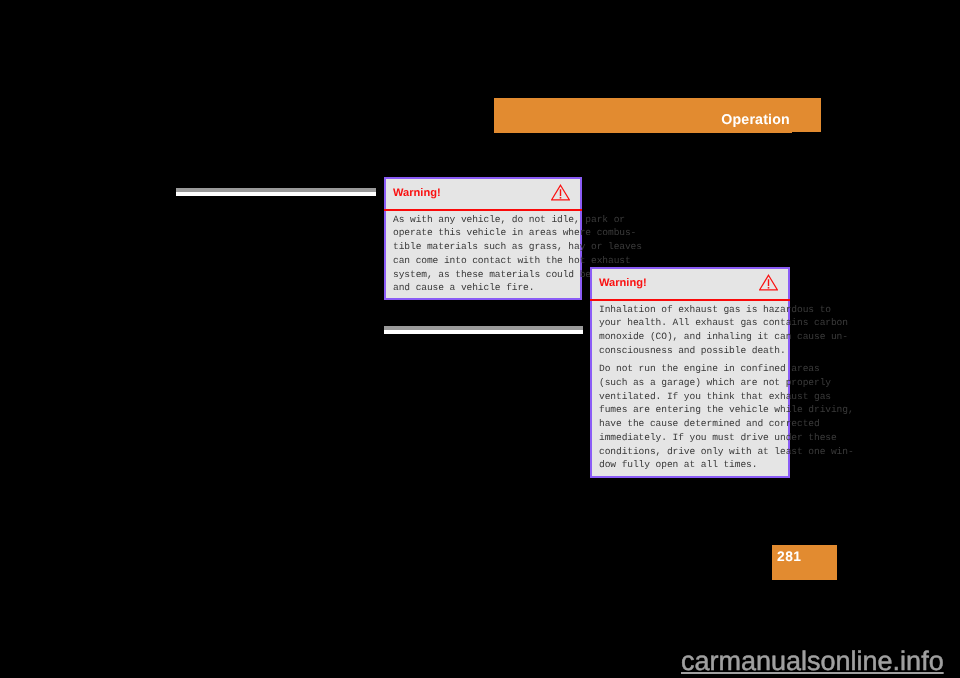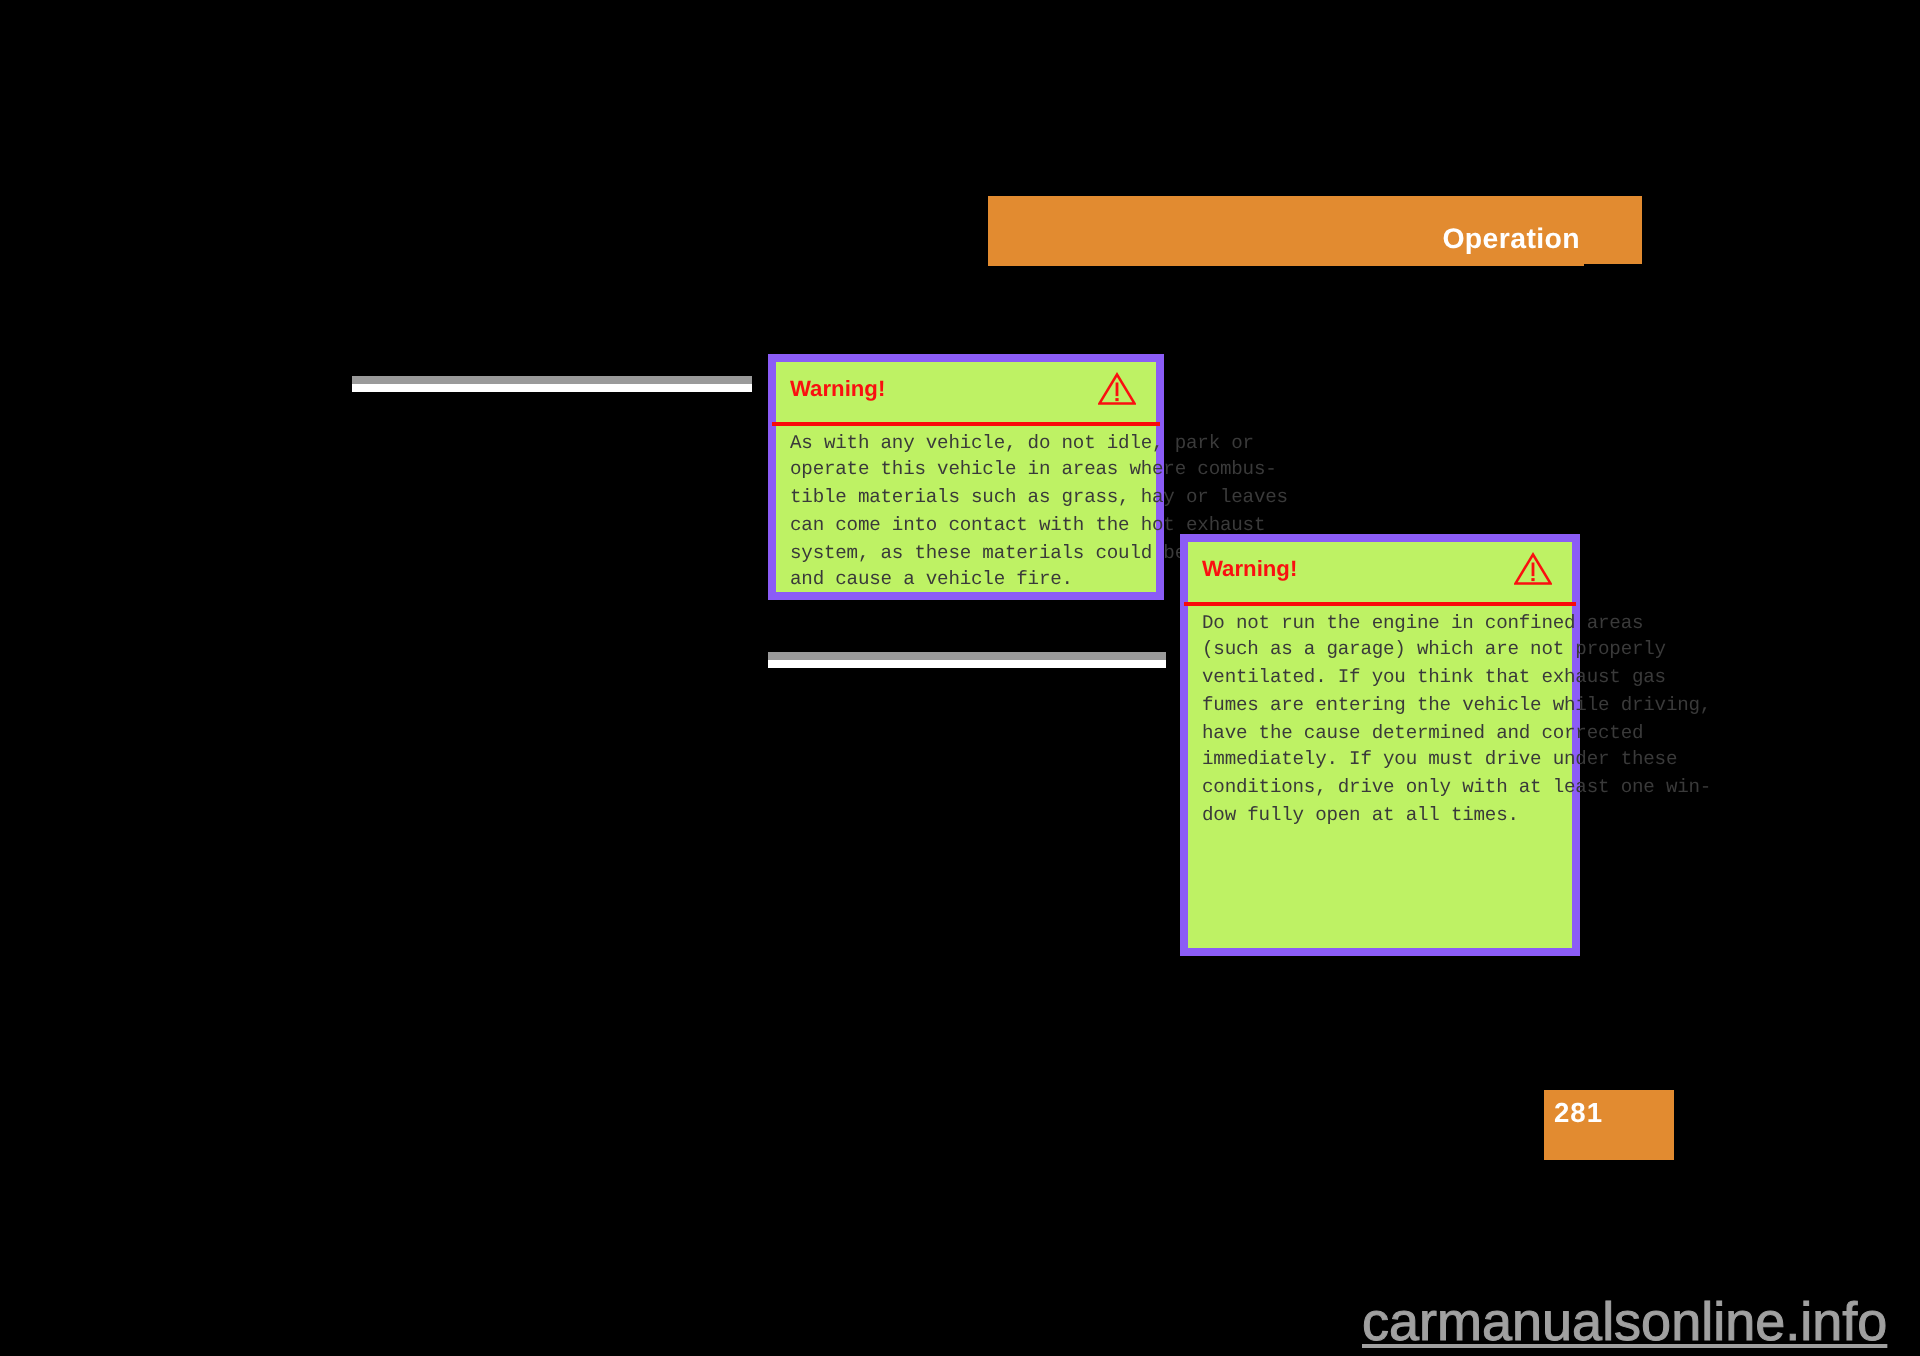--- a/index.html
+++ b/index.html
@@ -4,28 +4,28 @@
 <style>
   html,body{margin:0;padding:0;}
   body{width:960px;height:678px;background:#000;overflow:hidden;
        font-family:"Liberation Sans",sans-serif;
        -webkit-font-smoothing:antialiased;text-rendering:geometricPrecision;}
   .page{position:relative;width:960px;height:678px;}
   .hdr{position:absolute;left:494px;top:98px;width:327px;height:34px;background:#e28b30;}
   .hdr-title{position:absolute;right:31px;bottom:4px;color:#fff;font-weight:bold;font-size:14.2px;letter-spacing:0.2px;}
   .hdr-tail{position:absolute;left:494px;top:132px;width:298px;height:1px;background:#e28b30;}
   .rule{position:absolute;height:8px;background:linear-gradient(to bottom,#9a9a9a 0,#9a9a9a 4px,#fff 4px,#fff 8px);}
-  .box{position:absolute;background:#bef264;border:4px solid #8b5cf6;box-sizing:border-box;}
+  .box{position:absolute;background:#e5e5e5;border:2px solid #8b5cf6;box-sizing:border-box;}
   .whead{position:relative;height:30px;}
   .wtitle{position:absolute;left:7px;top:8px;color:#fa1010;font-weight:bold;font-size:11.1px;}
   .wicon{position:absolute;right:10px;top:4.6px;}
   .wrule{height:1.6px;background:#fa0a0a;margin:0 -2px;}
   .wbody{font-size:9.6px;letter-spacing:-0.1px;color:#3a3a3a;line-height:13.73px;padding:2px 7px 0 7px;white-space:nowrap;}
   .wbody p{margin:0 0 0 0;font-family:Liberation Mono, monospace;}
-  .wbody p + p{margin-top:4.6px;text-align:center;}
+  .wbody p + p{margin-top:4.6px;}
   .pagenum{position:absolute;left:772px;top:545px;width:65px;height:35px;background:#e28b30;}
   .pagenum span{position:absolute;left:5px;top:4px;color:#fff;font-weight:bold;font-size:13.8px;letter-spacing:0.5px;}
   .wm{position:absolute;left:681px;top:646px;color:#a0a0a0;font-size:27px;letter-spacing:0px;text-decoration:underline;
       -webkit-text-stroke:0.5px #a0a0a0;}
 </style>
 </head>
 <body>
 
 <div class="page">
   <div class="hdr">
@@ -55,20 +55,21 @@
     <div class="whead">
       <div class="wtitle">Warning!</div>
       <svg class="wicon" viewBox="0 0 190 165" width="19" height="17">
         <path d="M95 10 L183 155 L7 155 Z" fill="none" stroke-width="12.5" stroke-linejoin="miter" stroke="#fa1010"></path>
         <rect x="88" y="50" width="14" height="68" fill="#fa1010"></rect>
         <rect x="87" y="128" width="16" height="15" fill="#fa1010"></rect>
       </svg>
     </div>
     <div class="wrule"></div>
     <div class="wbody">
+      <p>Inhalation of exhaust gas is hazardous to<br>your health. All exhaust gas contains carbon<br>monoxide (CO), and inhaling it can cause un-<br>consciousness and possible death.</p>
       <p>Do not run the engine in confined areas<br>(such as a garage) which are not properly<br>ventilated. If you think that exhaust gas<br>fumes are entering the vehicle while driving,<br>have the cause determined and corrected<br>immediately. If you must drive under these<br>conditions, drive only with at least one win-<br>dow fully open at all times.</p>
     </div>
   </div>
 
   <div class="pagenum">
     <span>281</span>
   </div>
   <div class="wm">carmanualsonline.info</div>
 </div>
 

